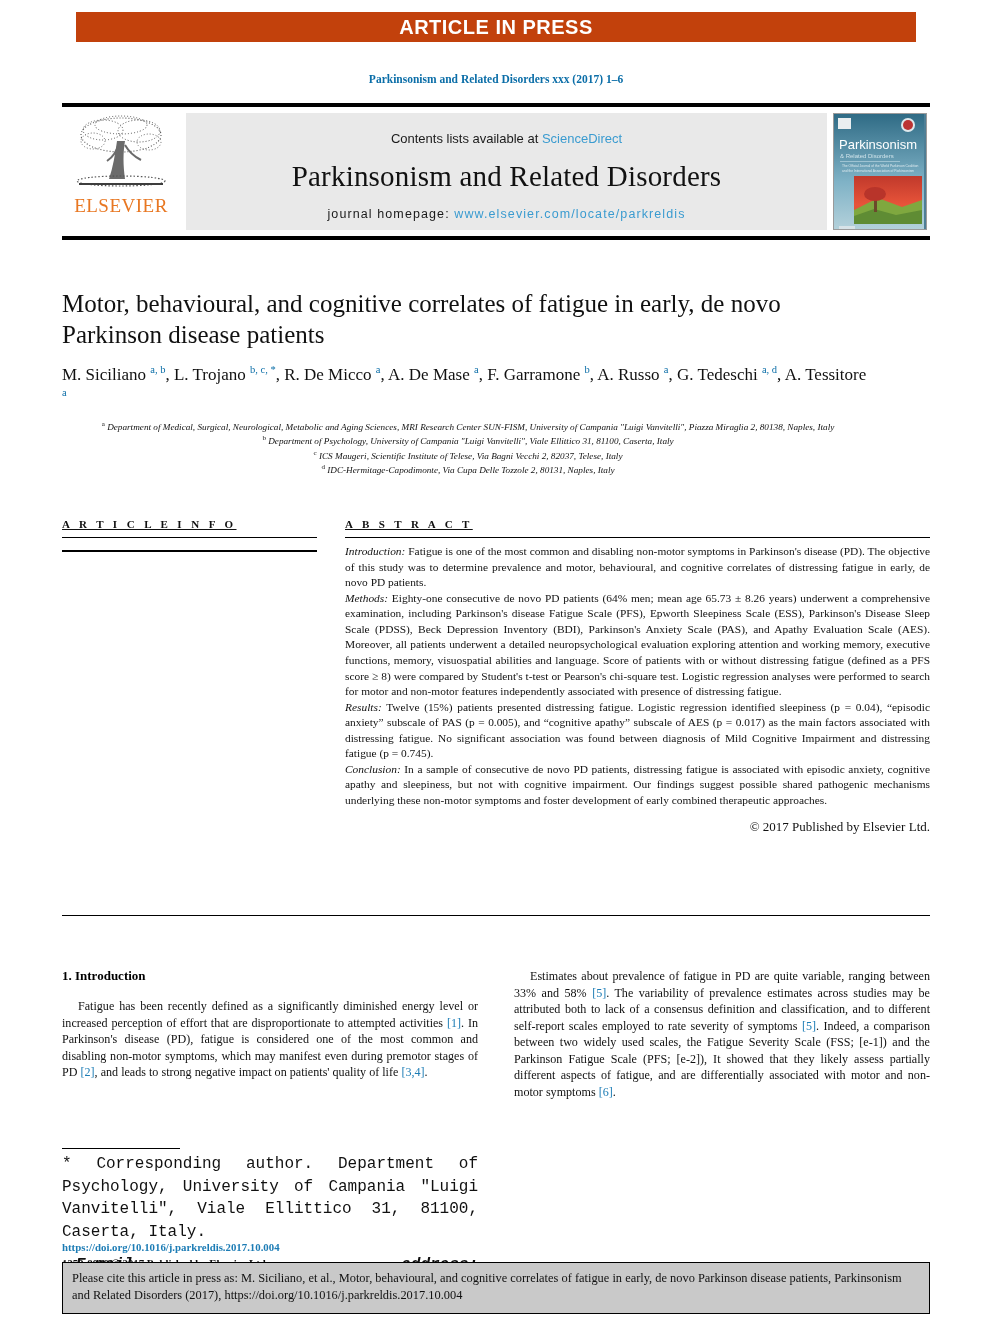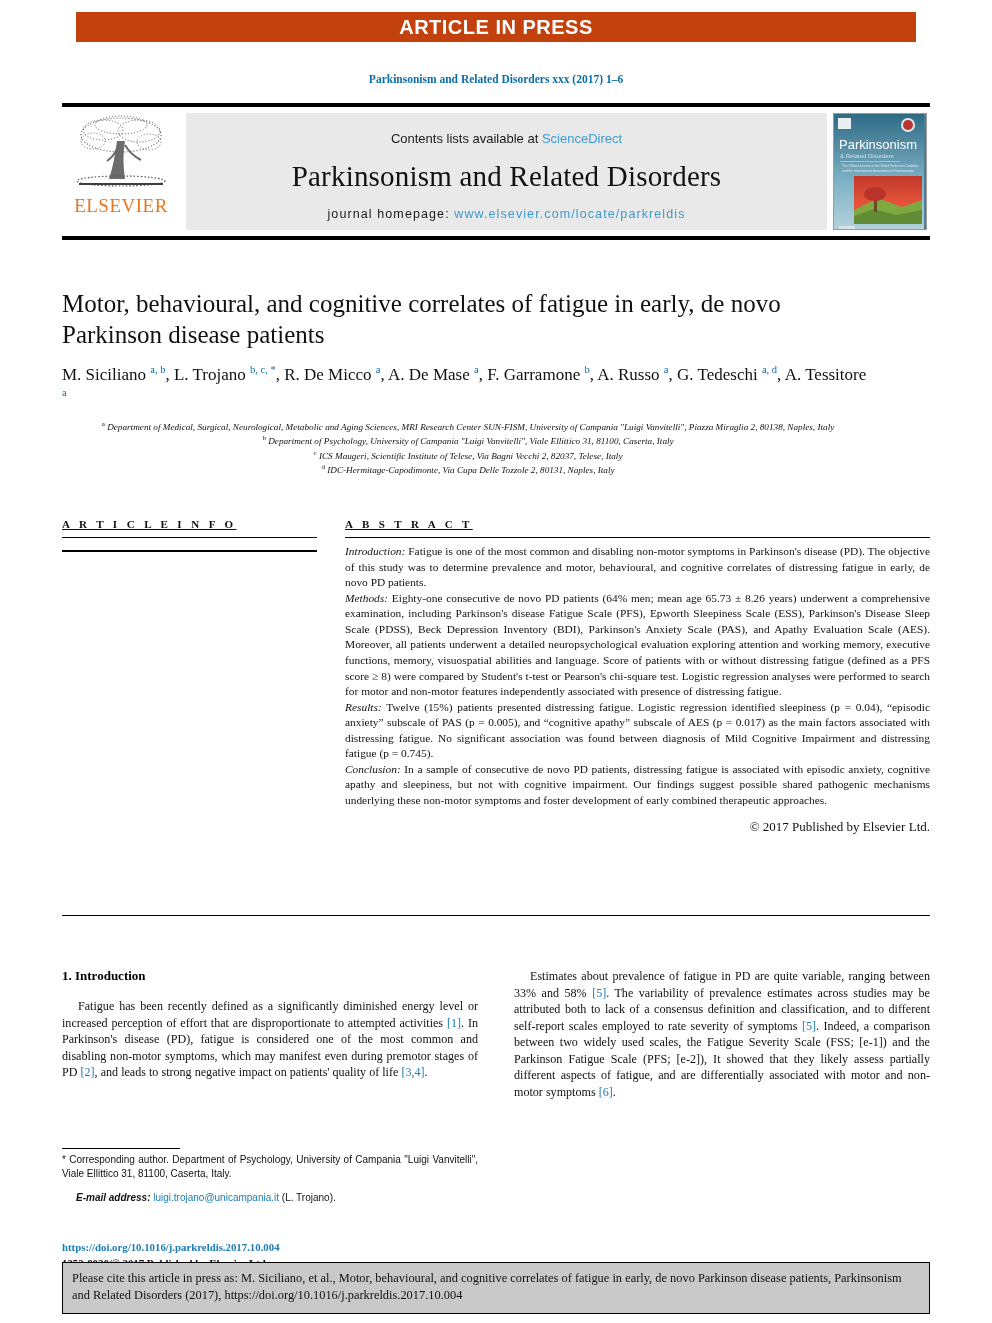--- a/index.html
+++ b/index.html
@@ -234,22 +234,22 @@
 
   
   .footnote-area {
     position: absolute;
     left: 62px;
     top: 1148px;
     width: 416px;
   }
   .fn-rule { border-top: 1px solid #000; width: 118px; margin-bottom: 4px; }
   .fn-text {
-    font-family: Liberation Sans, sans-serif;
-    font-size: 10px;
+    font-family: Liberation Mono, monospace;
+    font-size: 16px;
     line-height: 1.42;
     text-align: justify;
     color: #111;
   }
   .fn-email { margin-top: 10px; text-indent: 14px; }
   .fn-email .lbl { font-style: italic; font-weight: bold; }
   .fn-email .mail { color: #1c7cb5; }
 
   .doi-block {
     position: absolute;

